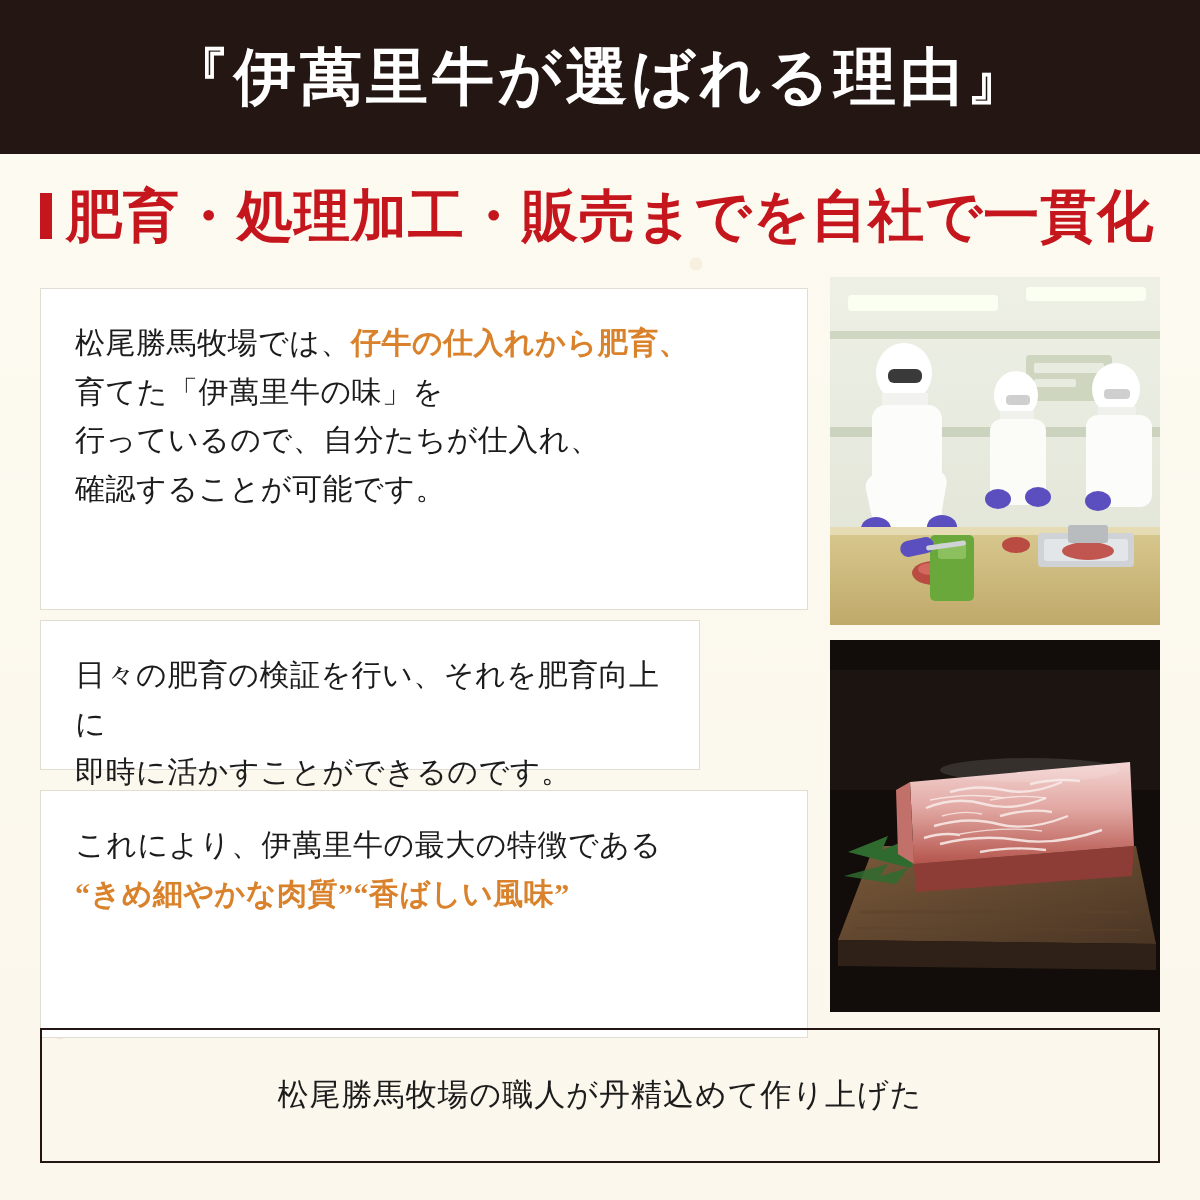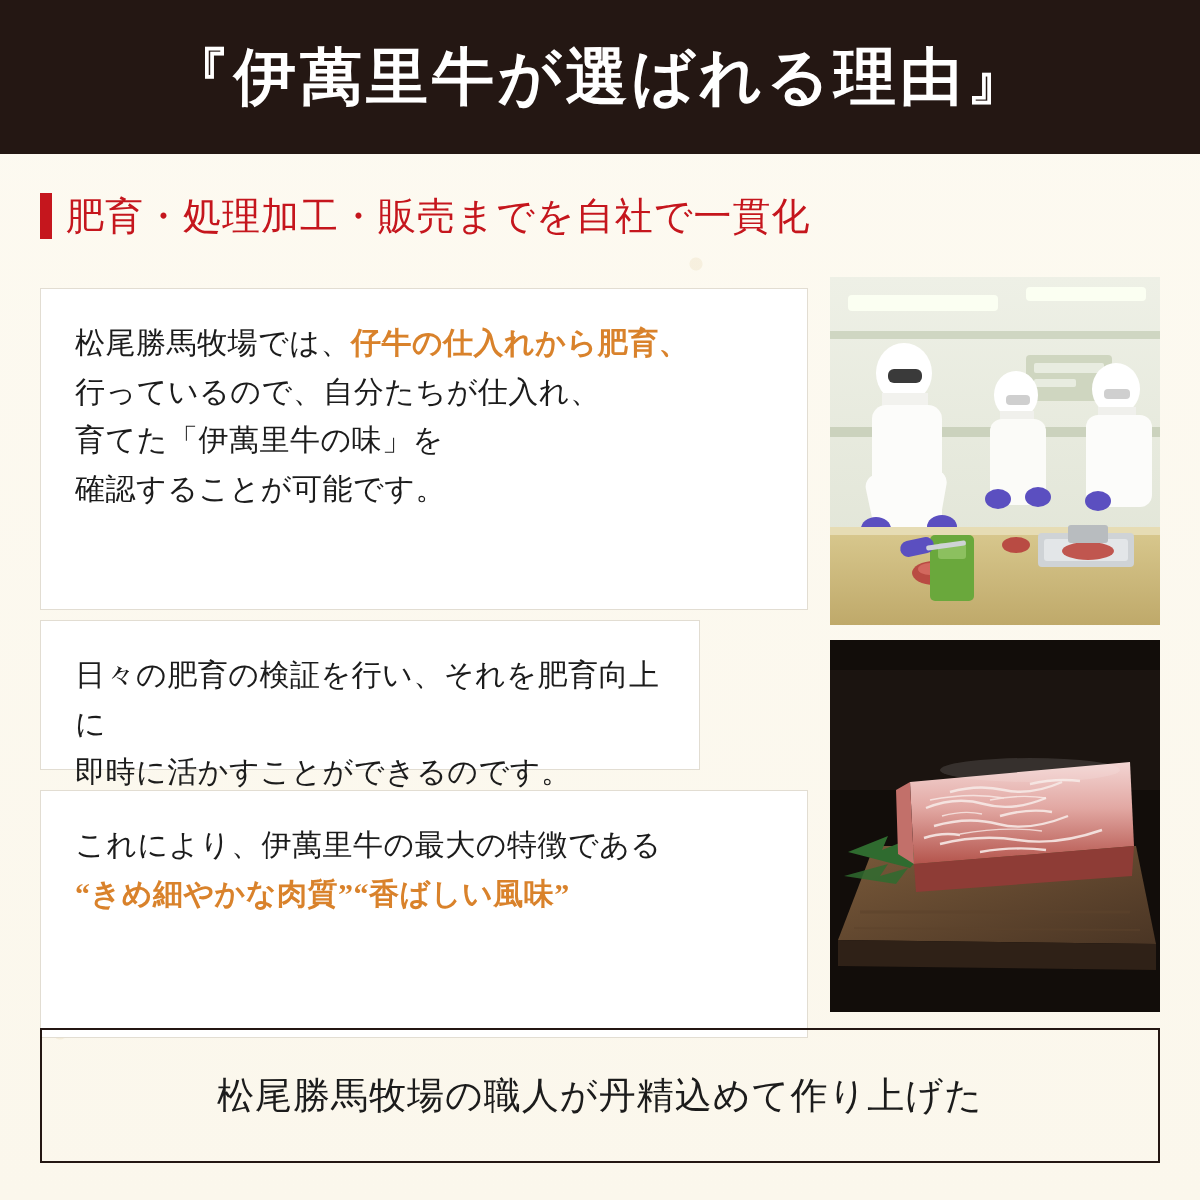--- a/index.html
+++ b/index.html
@@ -62,22 +62,22 @@
   }
   .subtitle-bar {
     width: 12px;
     height: 46px;
     background: #c5161d;
     margin-right: 14px;
     flex: none;
   }
   .subtitle-text {
     color: #c5161d;
-    font-size: 38px;
-    font-weight: normal;
+    font-size: 56px;
+    font-weight: bold;
     line-height: 1;
     letter-spacing: 1px;
     white-space: nowrap;
   }
 
   
   .box {
     position: absolute;
     background: #ffffff;
     border: 1px solid #e2ddd2;
@@ -120,21 +120,21 @@
     width: 1120px;
     height: 135px;
     border: 2px solid #241713;
     box-sizing: border-box;
     display: flex;
     flex-direction: column;
     align-items: center;
     justify-content: center;
   }
   .footer-line {
-    font-size: 37px;
+    font-size: 31px;
     color: #1c1c1c;
     line-height: 1.45;
     letter-spacing: 1px;
     white-space: nowrap;
   }
 </style>
 </head>
 <body>
 
 <div class="page">
@@ -146,22 +146,22 @@
   <div class="subtitle-row">
     <div class="subtitle-bar"></div>
     <div class="subtitle-text">肥育・処理加工・販売までを自社で一貫化</div>
   </div>
 
   <div class="box" id="box1">
     <div class="box-inner">
       <div class="ptext">
         <span>松尾勝馬牧場では、</span><span class="em-orange">仔牛の仕入れから肥育、</span>
       </div>
+      <div class="ptext">育てた「伊萬里牛の味」を</div>
       <div class="ptext">行っているので、自分たちが仕入れ、</div>
-      <div class="ptext">育てた「伊萬里牛の味」を</div>
       <div class="ptext">確認することが可能です。</div>
     </div>
   </div>
 
   <div class="box" id="box2">
     <div class="box-inner">
       <div class="ptext">日々の肥育の検証を行い、それを肥育向上に</div>
       <div class="ptext">即時に活かすことができるのです。</div>
     </div>
   </div>

